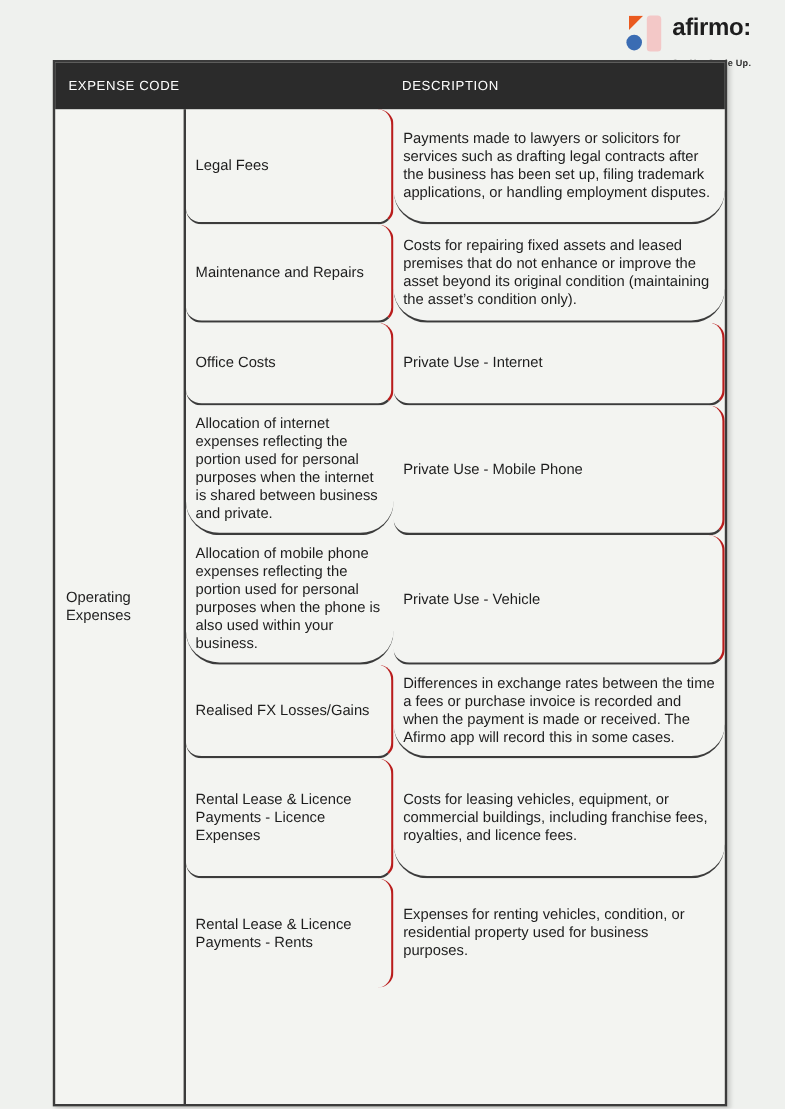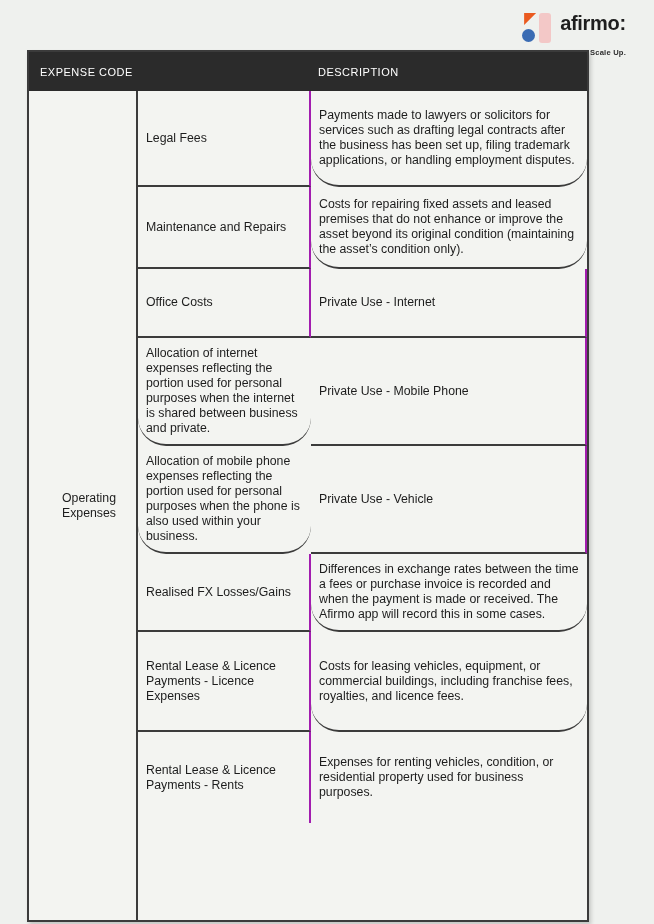--- a/index.html
+++ b/index.html
@@ -51,21 +51,21 @@
     font-size: 7.6px;
     font-weight: 700;
     color: #2e2e2e;
     margin-top: 15px;
     letter-spacing: 0.2px;
   }
 
   
   .etable {
     position: absolute;
-    left: 27px;
+    left: 44px;
     top: 50px;
     width: 562px;
     border: 2px solid #3b3b3b;
     background: #f3f4f1;
     box-shadow: 2px 3px 4px rgba(0,0,0,0.18);
   }
   .thead {
     display: grid;
     grid-template-columns: 282px 1fr;
     background: #2b2b2b;
@@ -97,32 +97,32 @@
   }
   .cat {
     grid-column: 1;
     grid-row: 1 / -1;
     border-right: 2px solid #3b3b3b;
     display: flex;
     align-items: center;
     padding: 8px 6px 8px 9px;
     font-size: 12.3px;
     line-height: 15px;
-    margin-left: 24px;
   }
   .cell {
     display: flex;
     align-items: center;
     font-size: 12.3px;
     line-height: 15px;
     border-bottom: 2px solid #3b3b3b;
   }
   .cell.code {
-    border-right: 2px solid #a21caf;
+    border-right: 2px solid #b91c1c;
     padding: 8px 6px 8px 8px;
+    border-radius: 13px;
   }
   .cell.desc {
     padding: 8px 8px 8px 8px;
     border-radius: 28px;
   }
   .tbody .cell:nth-last-child(-n+2) { border-bottom: none; }
 </style>
 </head>
 <body>
 

